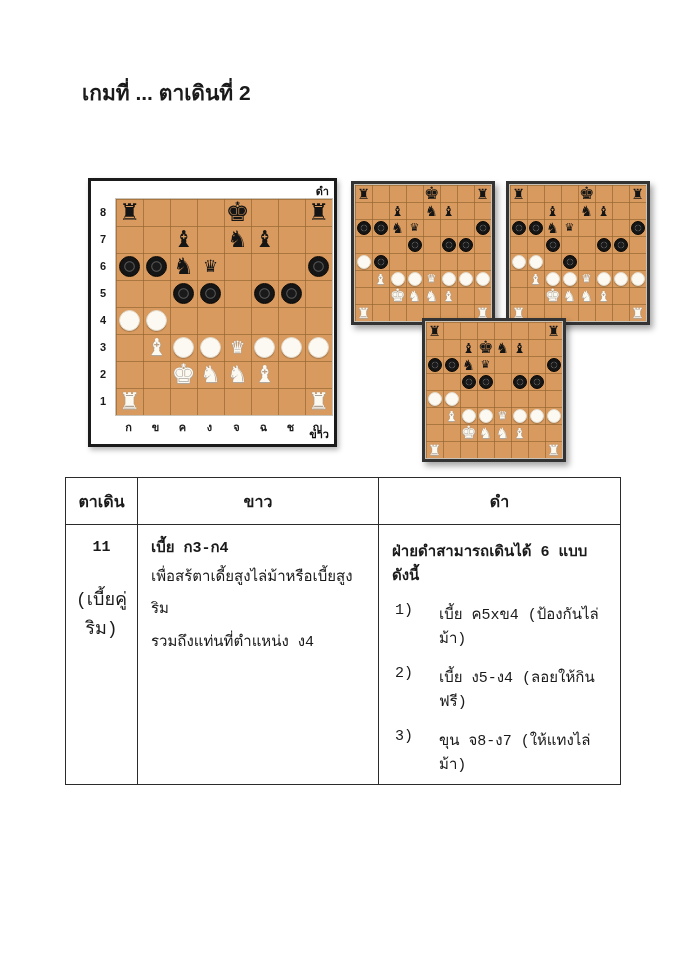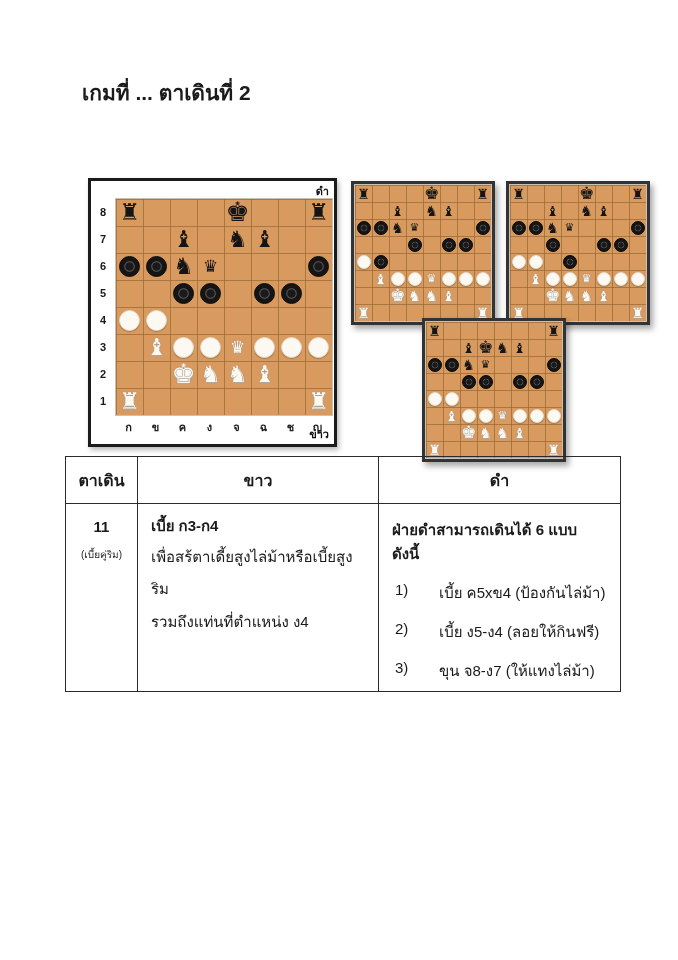--- a/index.html
+++ b/index.html
@@ -47,33 +47,33 @@
   .piece.black .dot {
     background:radial-gradient(circle, #1a1a1a 28%, #5a5a5a 35%, #151515 43%);
     border:1px solid #050505;
   }
   .piece.white .dot {
     background:#fcf9f2; border:1px solid #e3dbcb; box-shadow:0 1px 1px rgba(0,0,0,.22);
   }
 
   
   .move-table {
-    position:absolute; left:65px; top:456px; width:555px;
-    border-collapse:collapse; font-size:15px; table-layout:fixed;
+    position:absolute; left:65px; top:477px; width:555px;
+    border-collapse:collapse; font-size:15px; table-layout:fixed;font-family:Liberation Mono, monospace;
   }
   .move-table th, .move-table td { border:1.5px solid #2b2b2b; vertical-align:top; }
   .move-table th { height:44px; text-align:center; vertical-align:middle; font-weight:bold; font-size:16px; }
   .col-move { width:72px; }
   .col-white { width:241px; }
   .col-black { width:242px; }
   .row-1 td { height:150px; }
   .row-2 td { height:141px; }
   .cell-move { text-align:center; }
   .mv-no { font-weight:bold; margin-top:13px; font-size:15px; }
-  .mv-note { margin-top:12px; font-size:10px; }
+  .mv-note { margin-top:28px; font-size:18px; }
   .cell-pad { padding:10px 13px 8px 13px; }
   .bold-line { font-weight:bold; }
   .desc { white-space:pre-line; line-height:2.15; margin-top:3px; }
   .opt { display:flex; margin-top:15px; }
   .opt .num { width:44px; flex:none; padding-left:3px; }
   .dash-cell { text-align:center; padding-top:15px; }
 </style>
 </head>
 <body>
 

